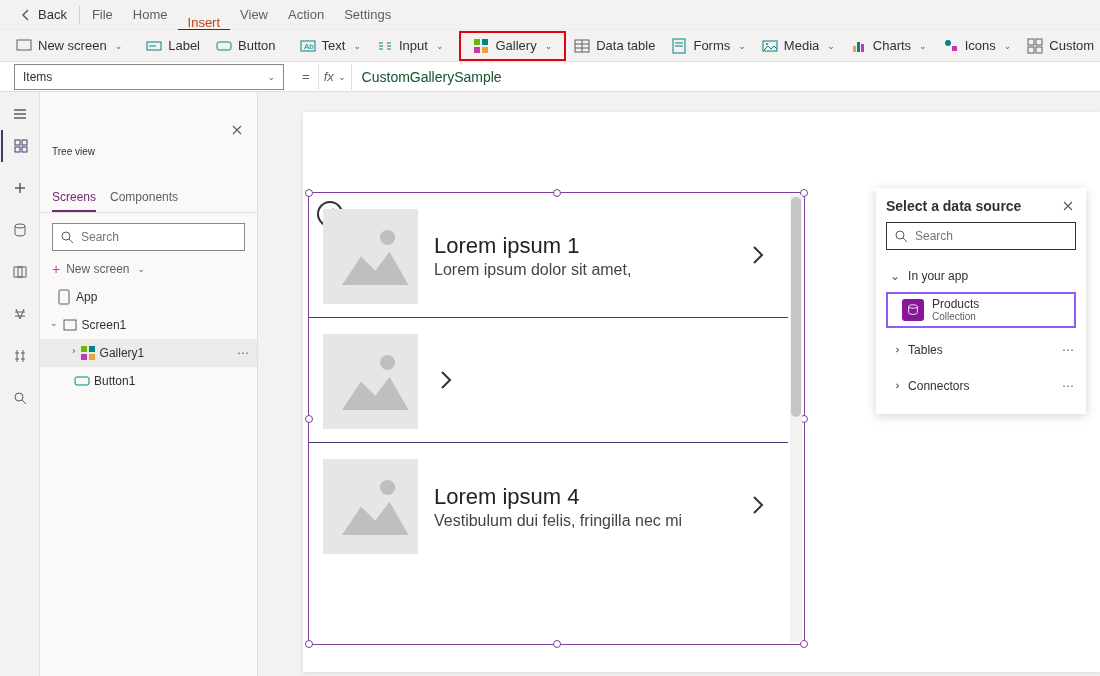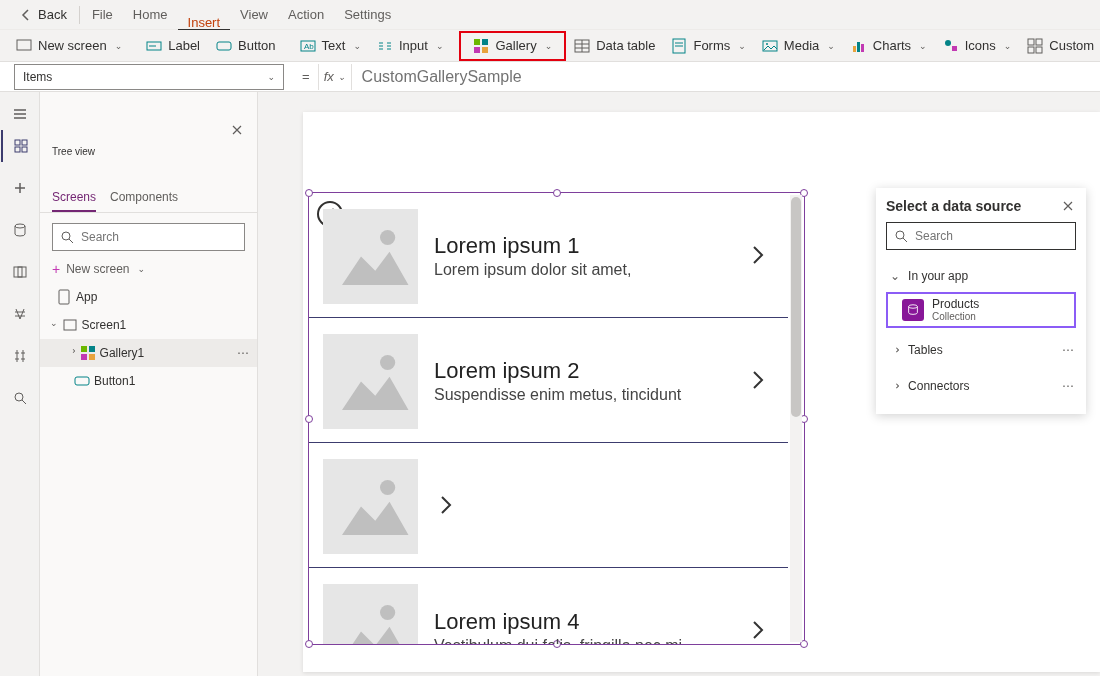--- a/index.html
+++ b/index.html
@@ -20,21 +20,21 @@
   .chev { font-size: 9px; color:#605e5c; margin-left:2px;}
 
   .icon { width:16px; height:16px; display:inline-flex; align-items:center; justify-content:flex-start;}
   svg { width:16px; height:16px; }
 
   
   .formula-row { height: 30px; background:#ffffff; display:flex; align-items:center; border-bottom:1px solid #e1dfdd; }
   .prop-dd { width: 270px; height:26px; margin:0 10px 0 14px; border:1px solid #8a8886; background:#fff; display:flex; align-items:center; padding:0 8px; justify-content:space-between; font-size:12px;}
   .eq { padding: 0 8px; color:#605e5c;}
   .fx-box { width:34px; height:26px; display:flex; align-items:center; justify-content:center; font-style:italic; color:#605e5c; border-left:1px solid #e1dfdd; border-right:1px solid #e1dfdd; gap:2px;}
-  .formula { flex:1; padding:0 10px; color:#737373; font-size:16px;}
+  .formula { flex:1; padding:0 10px; color:#14532d; font-size:14px;}
 
   
   .main { display:flex; height: calc(676px - 30px - 32px - 30px); }
   .left-rail { width: 40px; background:#f3f2f1; border-right:1px solid #e1dfdd; display:flex; flex-direction:column; align-items:center; padding-top:6px; gap:0;}
   .left-rail .rail-btn { width:38px; height:32px; display:flex;align-items:center;justify-content:center; cursor:pointer; color:#605e5c;}
   .left-rail .rail-btn.active { border-left:2px solid #3c3c6e; color:#3c3c6e;}
   .left-rail .rs { height:10px;}
 
   .tree-panel { width: 218px; background:#faf9f8; border-right:1px solid #e1dfdd; display:flex; flex-direction:column;}
   .tree-header { padding: 10px 12px 4px 12px; display:flex; justify-content:space-between; align-items:center;}
@@ -428,34 +428,20 @@
         <div class="g-arrow"><svg viewBox="0 0 24 24">
                 <path d="M8 4l8 8-8 8" fill="none" stroke="#333" stroke-width="2"></path>
               </svg></div>
       </div>
       <div class="g-row">
         <div class="g-img"><svg viewBox="0 0 100 100">
                 <rect width="100" height="100" fill="#e6e6e6"></rect>
                 <polygon points="20,80 40,50 55,65 70,45 90,80" fill="#bfbfbf"></polygon>
                 <circle cx="68" cy="30" r="8" fill="#bfbfbf"></circle>
               </svg></div>
-        <div class="g-text">
-          <div class="g-title">Lorem ipsum 2</div>
-          <div class="g-sub">Suspendisse enim metus, tincidunt</div>
-        </div>
-        <div class="g-arrow"><svg viewBox="0 0 24 24">
-                <path d="M8 4l8 8-8 8" fill="none" stroke="#333" stroke-width="2"></path>
-              </svg></div>
-      </div>
-      <div class="g-row">
-        <div class="g-img"><svg viewBox="0 0 100 100">
-                <rect width="100" height="100" fill="#e6e6e6"></rect>
-                <polygon points="20,80 40,50 55,65 70,45 90,80" fill="#bfbfbf"></polygon>
-                <circle cx="68" cy="30" r="8" fill="#bfbfbf"></circle>
-              </svg></div>
         <div class="g-arrow"><svg viewBox="0 0 24 24">
                 <path d="M8 4l8 8-8 8" fill="none" stroke="#333" stroke-width="2"></path>
               </svg></div>
       </div>
       <div class="g-row" style="border-bottom:none">
         <div class="g-img"><svg viewBox="0 0 100 100">
                 <rect width="100" height="100" fill="#e6e6e6"></rect>
                 <polygon points="20,80 40,50 55,65 70,45 90,80" fill="#bfbfbf"></polygon>
                 <circle cx="68" cy="30" r="8" fill="#bfbfbf"></circle>
               </svg></div>

